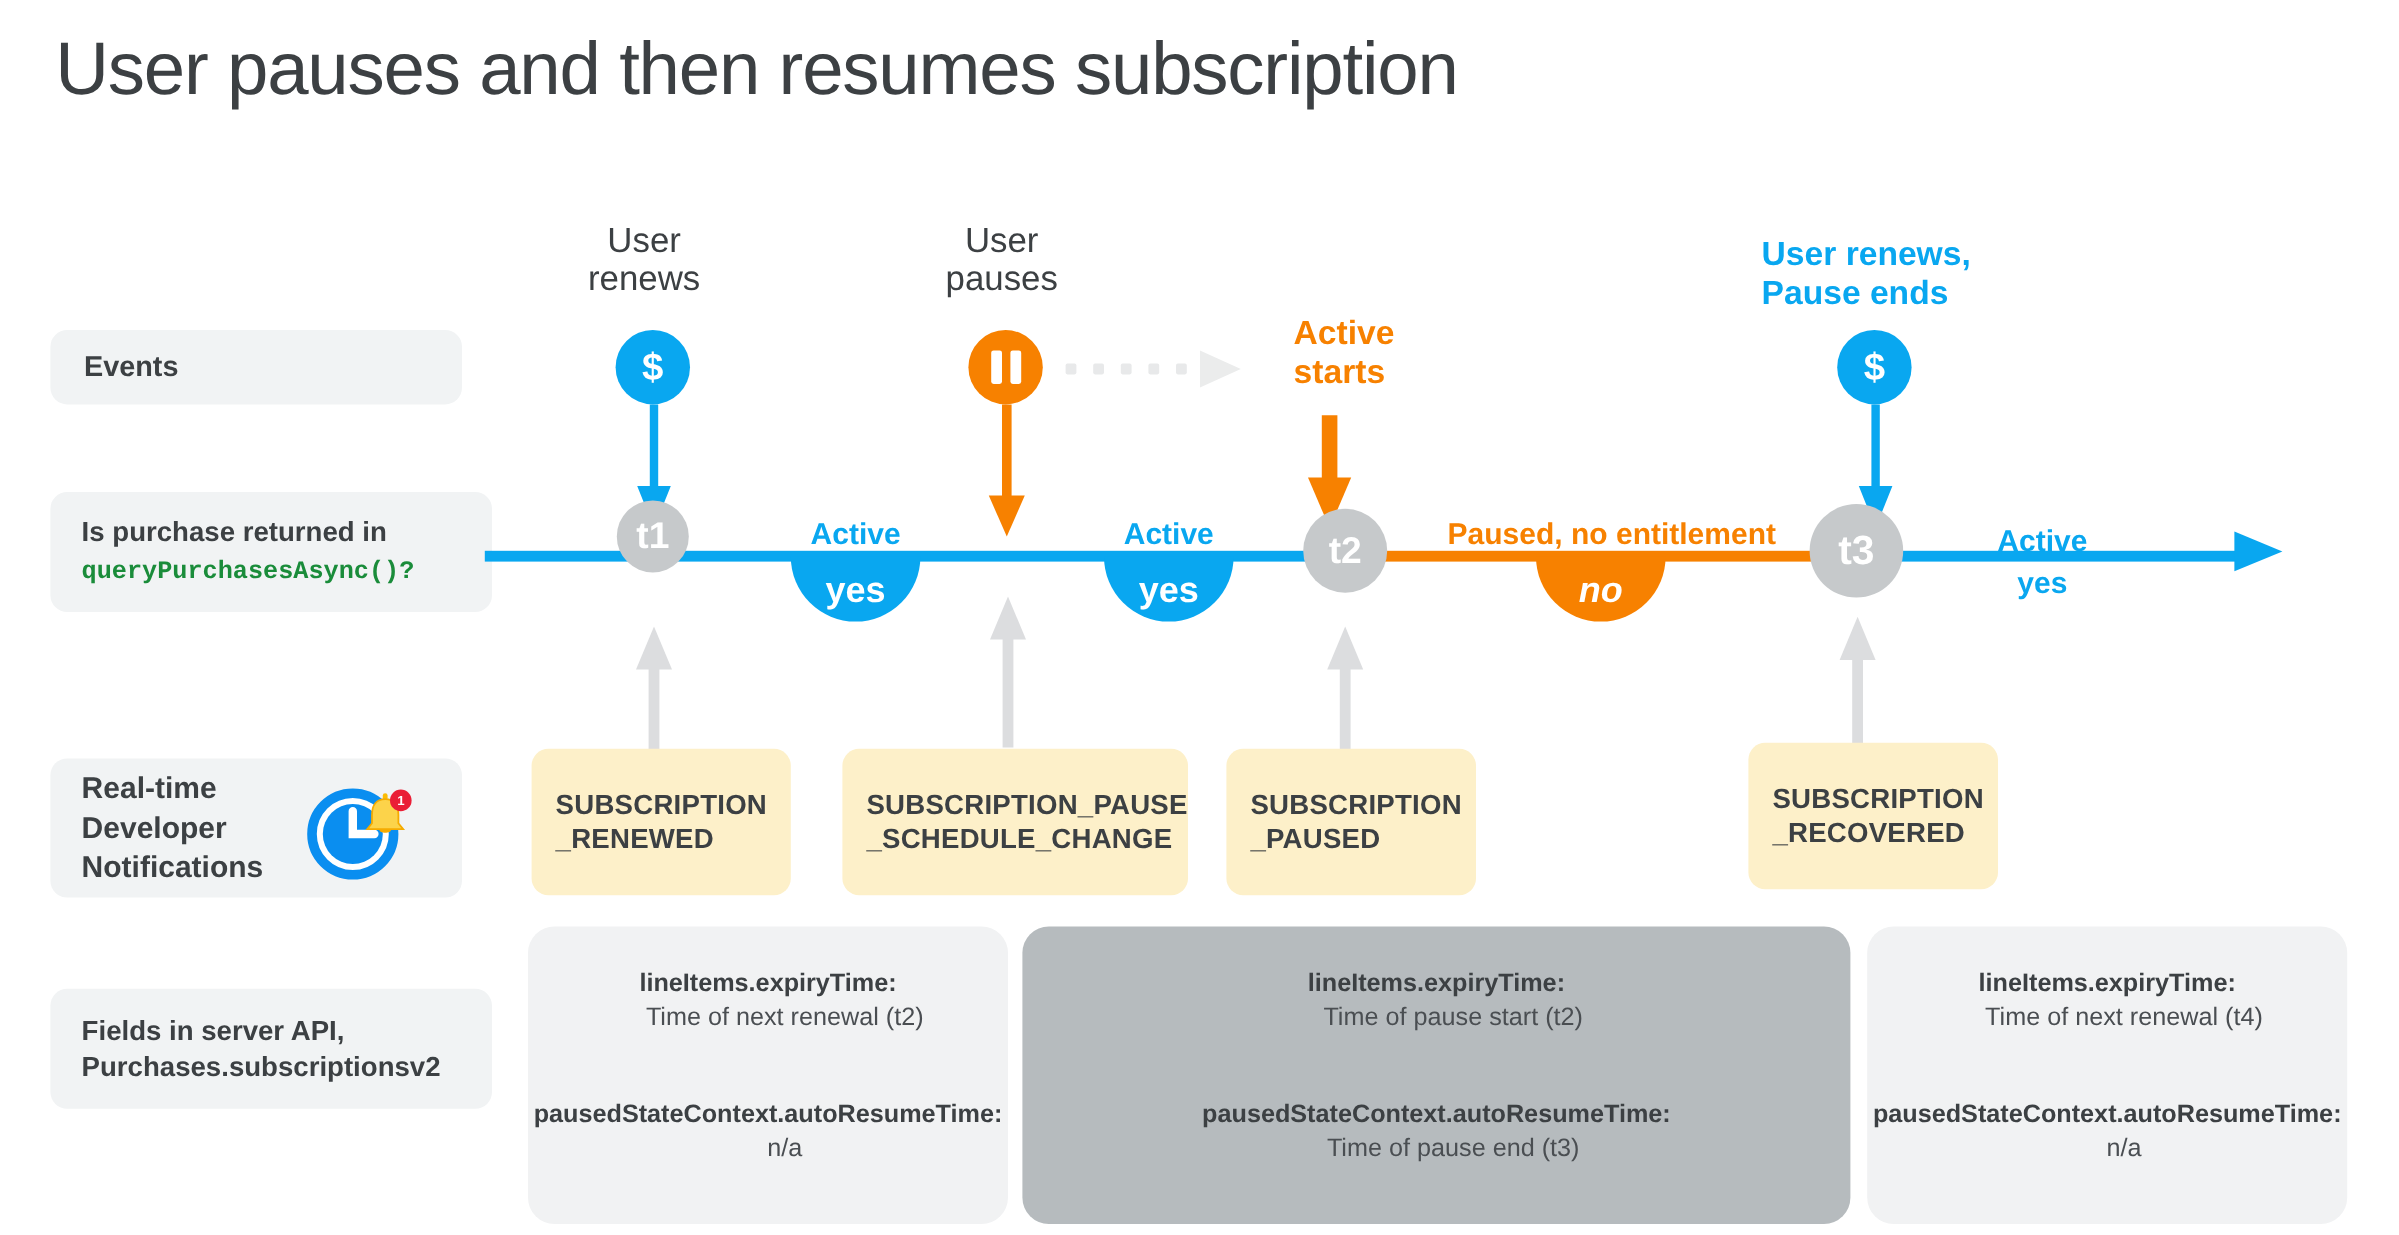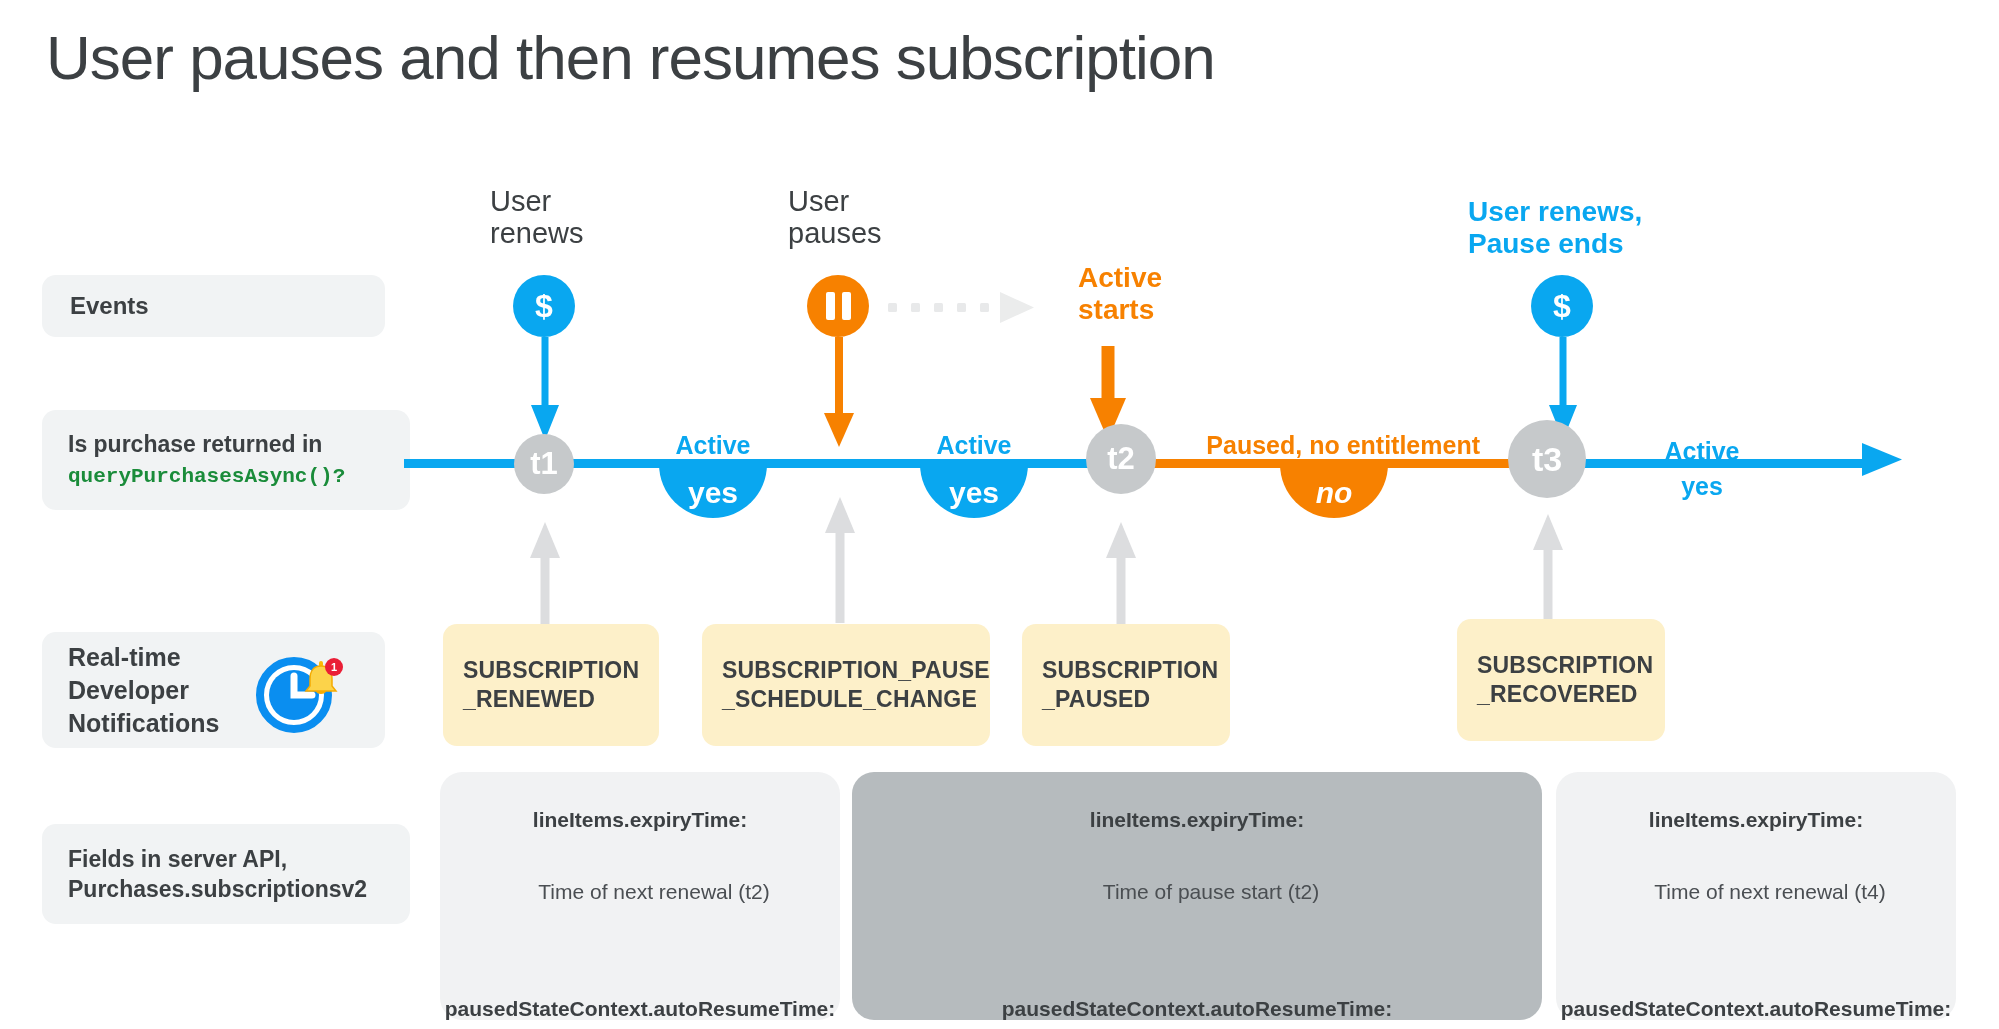--- a/index.html
+++ b/index.html
@@ -80,21 +80,21 @@
 
   
   .evcircle{
     border-radius:50%;
     display:flex;align-items:center;justify-content:center;
     color:#ffffff;font-weight:bold;
   }
   .ev-blue{background:#09a7f0;}
   .ev-orange{background:#f78100;}
   .ev-label{
-    font-size:29px;color:#3c4043;line-height:1.1;white-space:nowrap;
+    font-size:29px;color:#3c4043;text-align:center;line-height:1.1;white-space:nowrap;
   }
   .ev-label-strong{font-size:28px;font-weight:bold;line-height:1.15;white-space:nowrap;}
 
   .pausebars{display:flex;gap:7px;}
   .pausebars i{display:block;width:9px;height:28px;background:#ffffff;border-radius:2px;}
 
   
   .notecard{
     background:#fdf0c9;
     border-radius:14px;
@@ -108,21 +108,20 @@
   }
 
   
   .fieldcard{
     border-radius:22px;
     box-sizing:border-box;
     display:flex;flex-direction:column;align-items:center;justify-content:flex-start;
     color:#3c4043;
     padding-top:34px;
     text-align:center;
-    gap:44px;
   }
   .fc-light{background:#f1f2f3;}
   .fc-dark{background:#b6bbbe;}
   .fc-key{font-weight:bold;font-size:21px;line-height:1.35;}
   .fc-val{font-weight:400;font-size:21px;line-height:1.35;color:#4a4e52;margin-left:28px;}
   .fc-gap{height:52px;}
 
   svg{display:block;overflow:visible;}
 </style>
 </head>
@@ -260,21 +259,21 @@
   <div class="abs halfdisk hd-orange" style="left:1280px;top:464px;width:108px;height:54px;">
     <span>no</span>
   </div>
 
   <div class="abs seg-label lbl-blue" style="left:652px;top:431px;width:122px;">Active</div>
   <div class="abs seg-label lbl-blue" style="left:913px;top:431px;width:122px;">Active</div>
   <div class="abs seg-label lbl-orange" style="left:1190px;top:431px;width:290px;text-align:right;">Paused, no entitlement</div>
   <div class="abs seg-label lbl-blue" style="left:1640px;top:437px;width:124px;">Active</div>
   <div class="abs seg-label lbl-blue" style="left:1640px;top:472px;width:124px;">yes</div>
 
-  <div class="abs node" style="left:514px;top:434px;width:60px;height:60px;">t1</div>
+  <div class="abs node" style="left:514px;top:417px;width:60px;height:60px;">t1</div>
   <div class="abs node" style="left:1086px;top:424px;width:70px;height:70px;">t2</div>
   <div class="abs node" style="left:1508px;top:420px;width:78px;height:78px;font-size:34px;">t3</div>
 
   <div class="abs" style="left:530px;top:520px;">
     <svg width="30" height="105" viewBox="0 0 30 105">
       <path d="M15 105 L15 32" stroke="#dcdddf" stroke-width="9" fill="none"></path>
       <path d="M0 38 L30 38 L15 2 Z" fill="#dcdddf"></path>
     </svg>
   </div>
   <div class="abs" style="left:825px;top:495px;">

